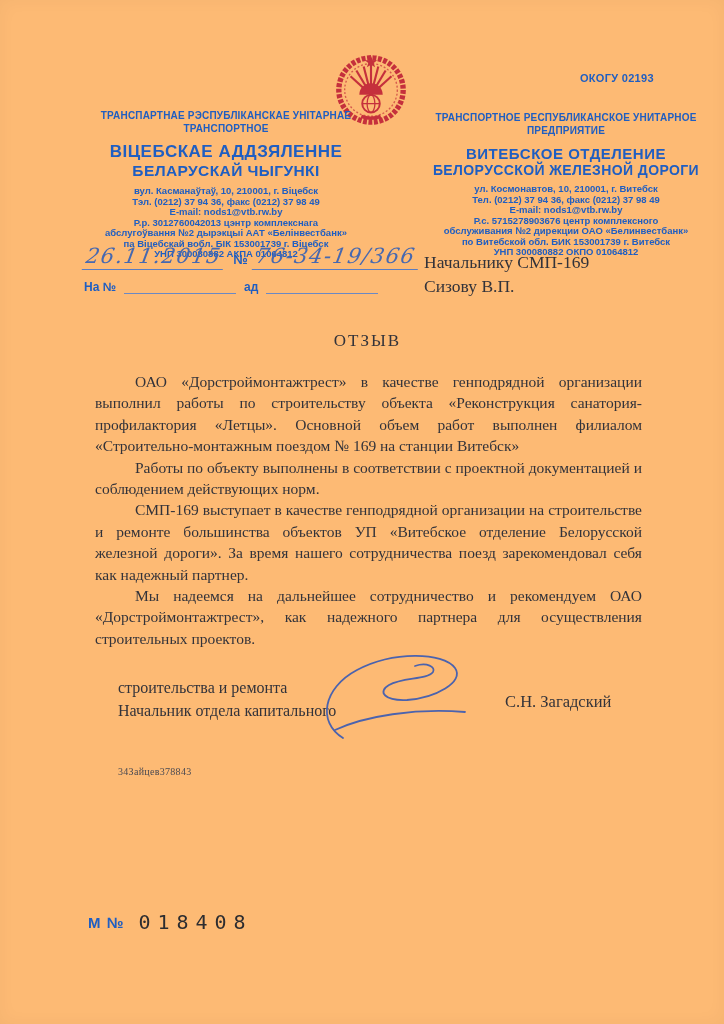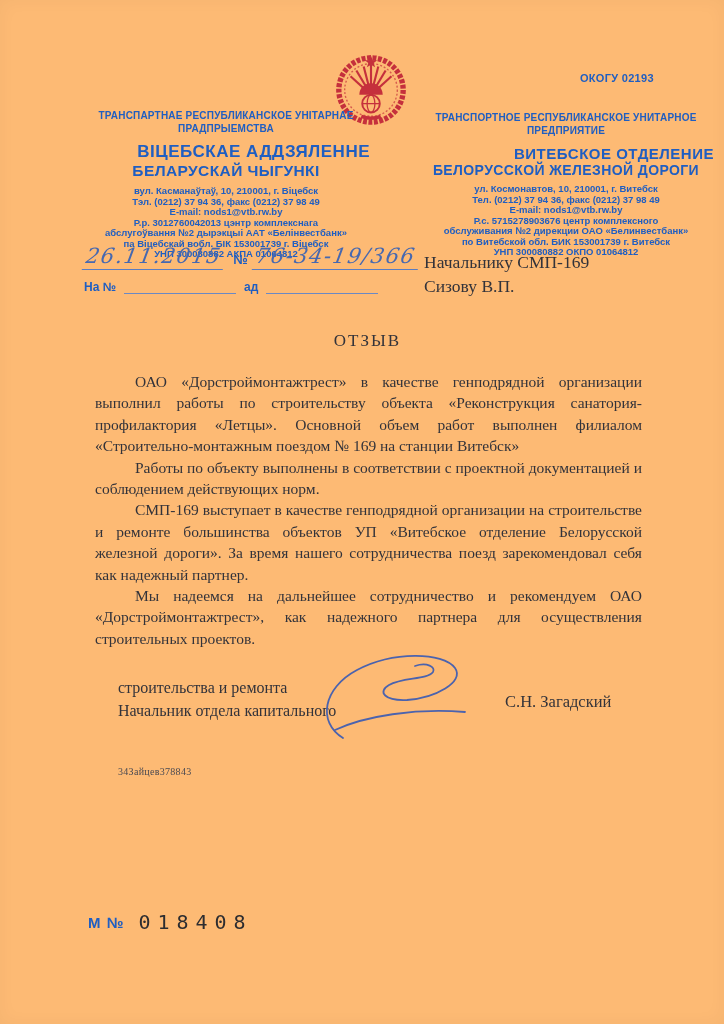--- a/index.html
+++ b/index.html
@@ -24,21 +24,21 @@
     color: #1f5ec2; font-size: 11px; font-weight: bold;
     letter-spacing: 0.3px;
   }
 
   .emblem { position: absolute; top: 50px; left: 332px; width: 78px; height: 78px; }
 
   .lh-col { position: absolute; text-align: center; color: #1f5ec2; }
   .lh-left  { top: 110px; left: 82px;  width: 288px; }
   .lh-right { top: 112px; left: 418px; width: 296px; }
   .lh-type  { font-size: 10px; font-weight: bold; line-height: 12.5px; letter-spacing: 0.2px; }
-  .lh-name1 { margin-top: 7px; font-size: 17px; font-weight: bold; letter-spacing: 0.5px; text-align: right; }
+  .lh-name1 { margin-top: 7px; font-size: 17px; font-weight: bold; letter-spacing: 0.5px; }
   .lh-name2 { font-size: 15.5px; font-weight: bold; letter-spacing: 0.4px; }
   .lh-right .lh-name1 { font-size: 15px; margin-top: 8px; }
   .lh-right .lh-name2 { font-size: 14px; }
   .lh-addr  { margin-top: 6px; font-size: 9.5px; font-weight: bold; line-height: 10.5px; }
 
   .ref-block { position: absolute; top: 244px; left: 84px; width: 330px; color: #1f5ec2; }
   .ref-row1 { display: flex; align-items: flex-end; }
   .hand {
     font-family: "DejaVu Serif", serif;
     font-style: italic;
@@ -134,21 +134,21 @@
         <circle cx="40" cy="55" r="9" stroke-width="2"></circle>
         <ellipse cx="40" cy="55" rx="4" ry="9" stroke-width="1.3"></ellipse>
         <line x1="31" y1="55" x2="49" y2="55" stroke-width="1.3"></line>
 
         <path d="M30 68 Q40 72 50 68" stroke-width="3.5"></path>
       </g>
     </svg>
   </div>
 
   <div class="lh-col lh-left">
-    <div class="lh-type">ТРАНСПАРТНАЕ РЕСПУБЛИКАНСКОЕ УНІТАРНАЕ ПРАДПРЫЕМСТВА</div>
+    <div class="lh-type">ТРАНСПАРТНАЕ РЭСПУБЛІКАНСКАЕ УНІТАРНАЕ ТРАНСПОРТНОЕ</div>
     <div class="lh-name1">ВІЦЕБСКАЕ АДДЗЯЛЕННЕ</div>
     <div class="lh-name2">БЕЛАРУСКАЙ ЧЫГУНКІ</div>
     <div class="lh-addr">
       <div>вул. Касманаўтаў, 10, 210001, г. Віцебск</div>
       <div>Тэл. (0212) 37 94 36, факс (0212) 37 98 49</div>
       <div>E-mail: nods1@vtb.rw.by</div>
       <div>Р.р. 3012760042013 цэнтр комплекснага</div>
       <div>абслугоўвання №2 дырэкцыі ААТ «Белінвестбанк»</div>
       <div>па Віцебскай вобл. БІК 153001739 г. Віцебск</div>
       <div>УНП 300080882  АКПА 01064812</div>

